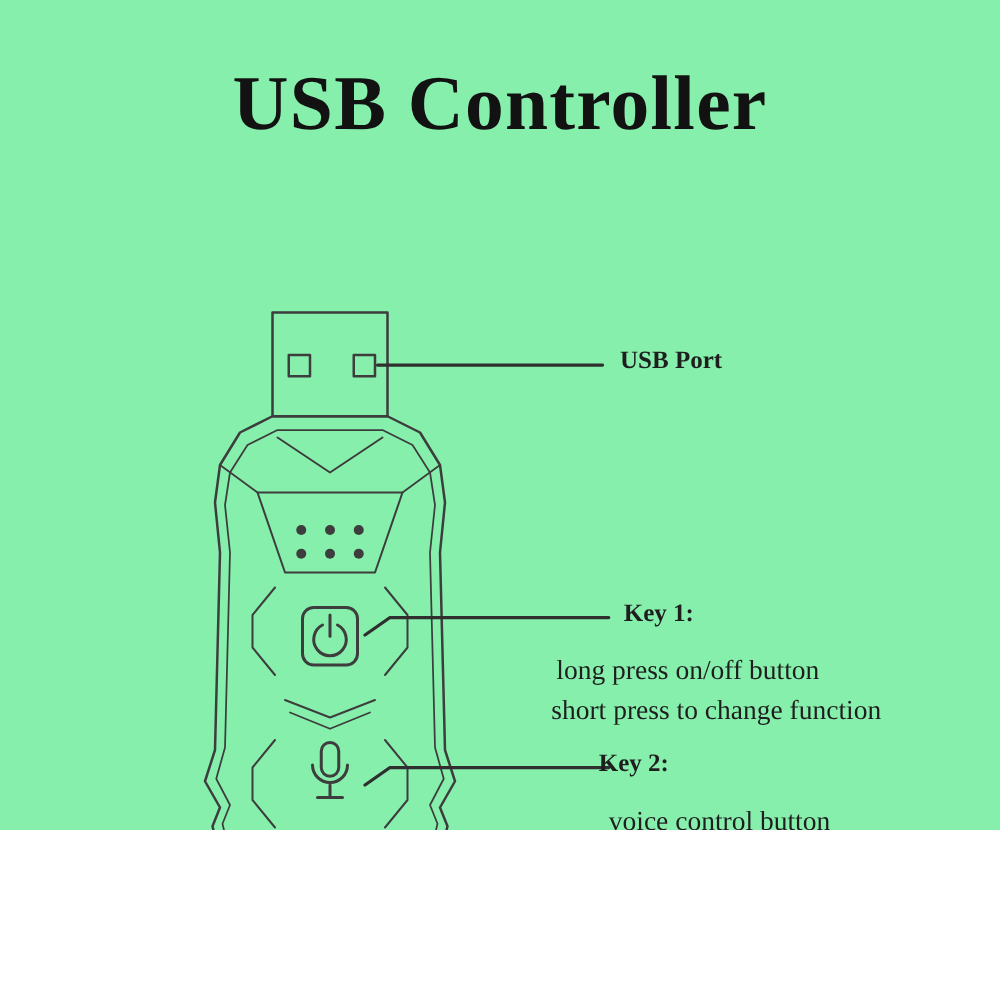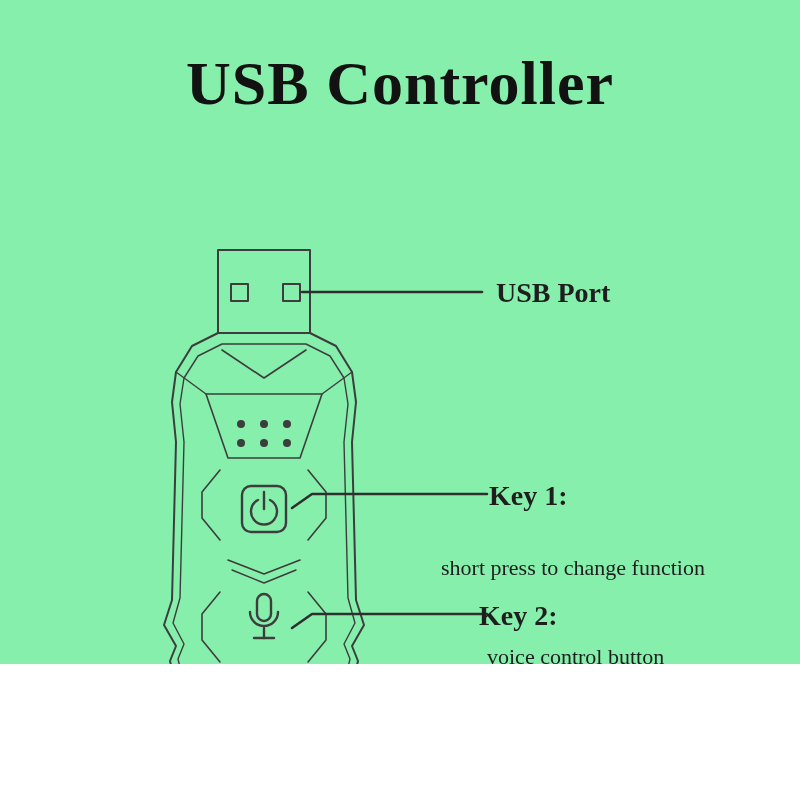--- a/index.html
+++ b/index.html
@@ -29,32 +29,32 @@
   }
   .art {
     position: absolute;
     top: 0;
     left: 0;
   }
   .label {
     position: absolute;
     color: #1e1e1e;
     font-weight: 600;
-    font-size: 28px;
+    font-size: 20px;
     white-space: nowrap;
   }
   .desc {
     position: absolute;
     color: #1e1e1e;
     font-weight: 400;
     font-size: 22px;
     white-space: nowrap;
   }
   #usb-port-label { left: 496px; top: 277px; }
-  #key1-label     { left: 489px; top: 480px; }
+  #key1-label     { left: 499px; top: 480px; }
   #key1-desc1     { left: 445px; top: 523px; }
   #key1-desc2     { left: 441px; top: 555px; }
   #key2-label     { left: 479px; top: 600px; }
   #key2-desc      { left: 451px; top: 644px; margin-left: 36px; }
 </style>
 </head>
 <body>
 
 <div class="stage">
 
@@ -118,18 +118,19 @@
     <g stroke="#2f2f2f" stroke-width="2.6">
       <path d="M302,292 L482,292"></path>
       <path d="M292,508 L312,494 L487,494"></path>
       <path d="M292,628 L312,614 L487,614"></path>
     </g>
   </svg>
 
   <div class="label" id="usb-port-label">USB Port</div>
 
   <div class="label" id="key1-label">Key 1:</div>
+  <div class="desc" id="key1-desc1">long press on/off button</div>
   <div class="desc" id="key1-desc2">short press to change function</div>
 
   <div class="label" id="key2-label">Key 2:</div>
   <div class="desc" id="key2-desc">voice control button</div>
 
 </div>
 
 </body></html>

